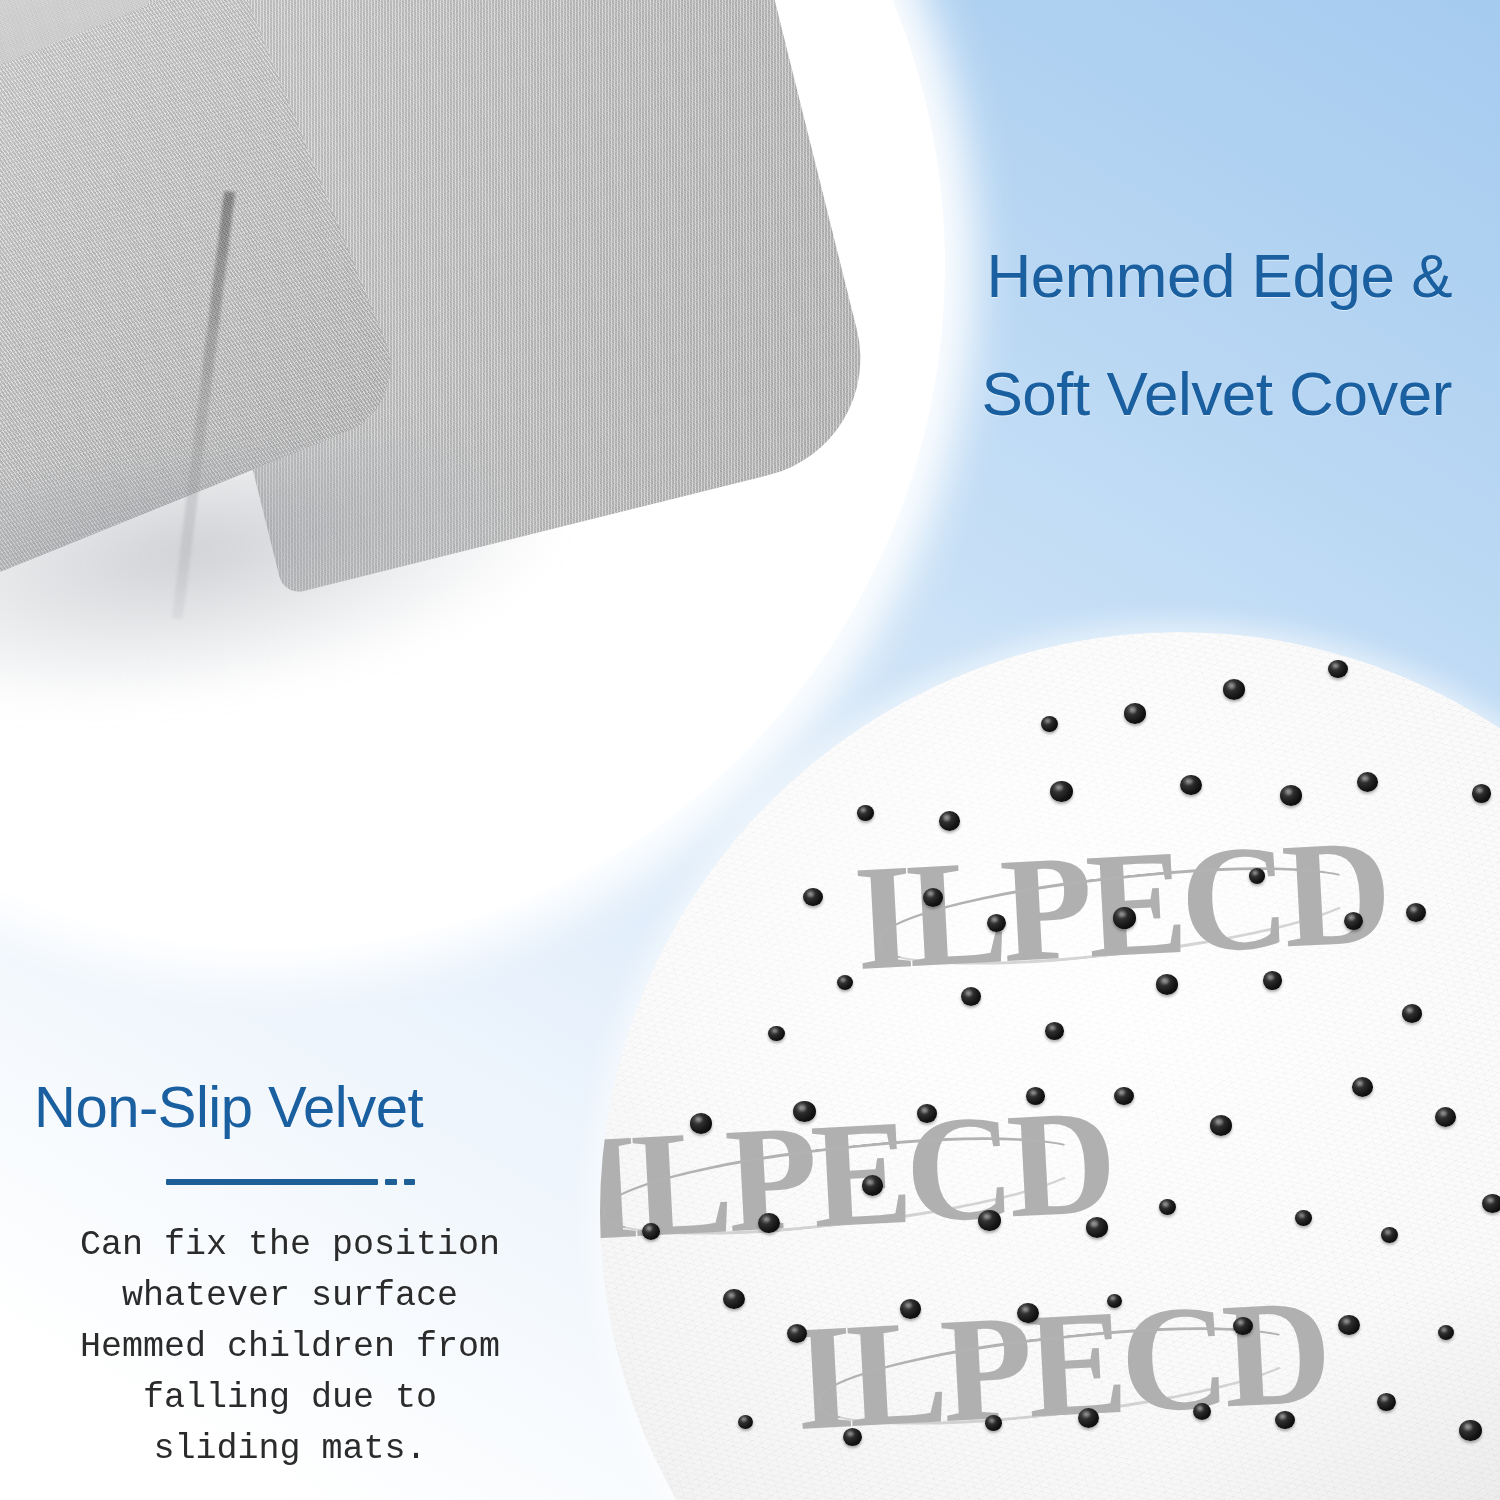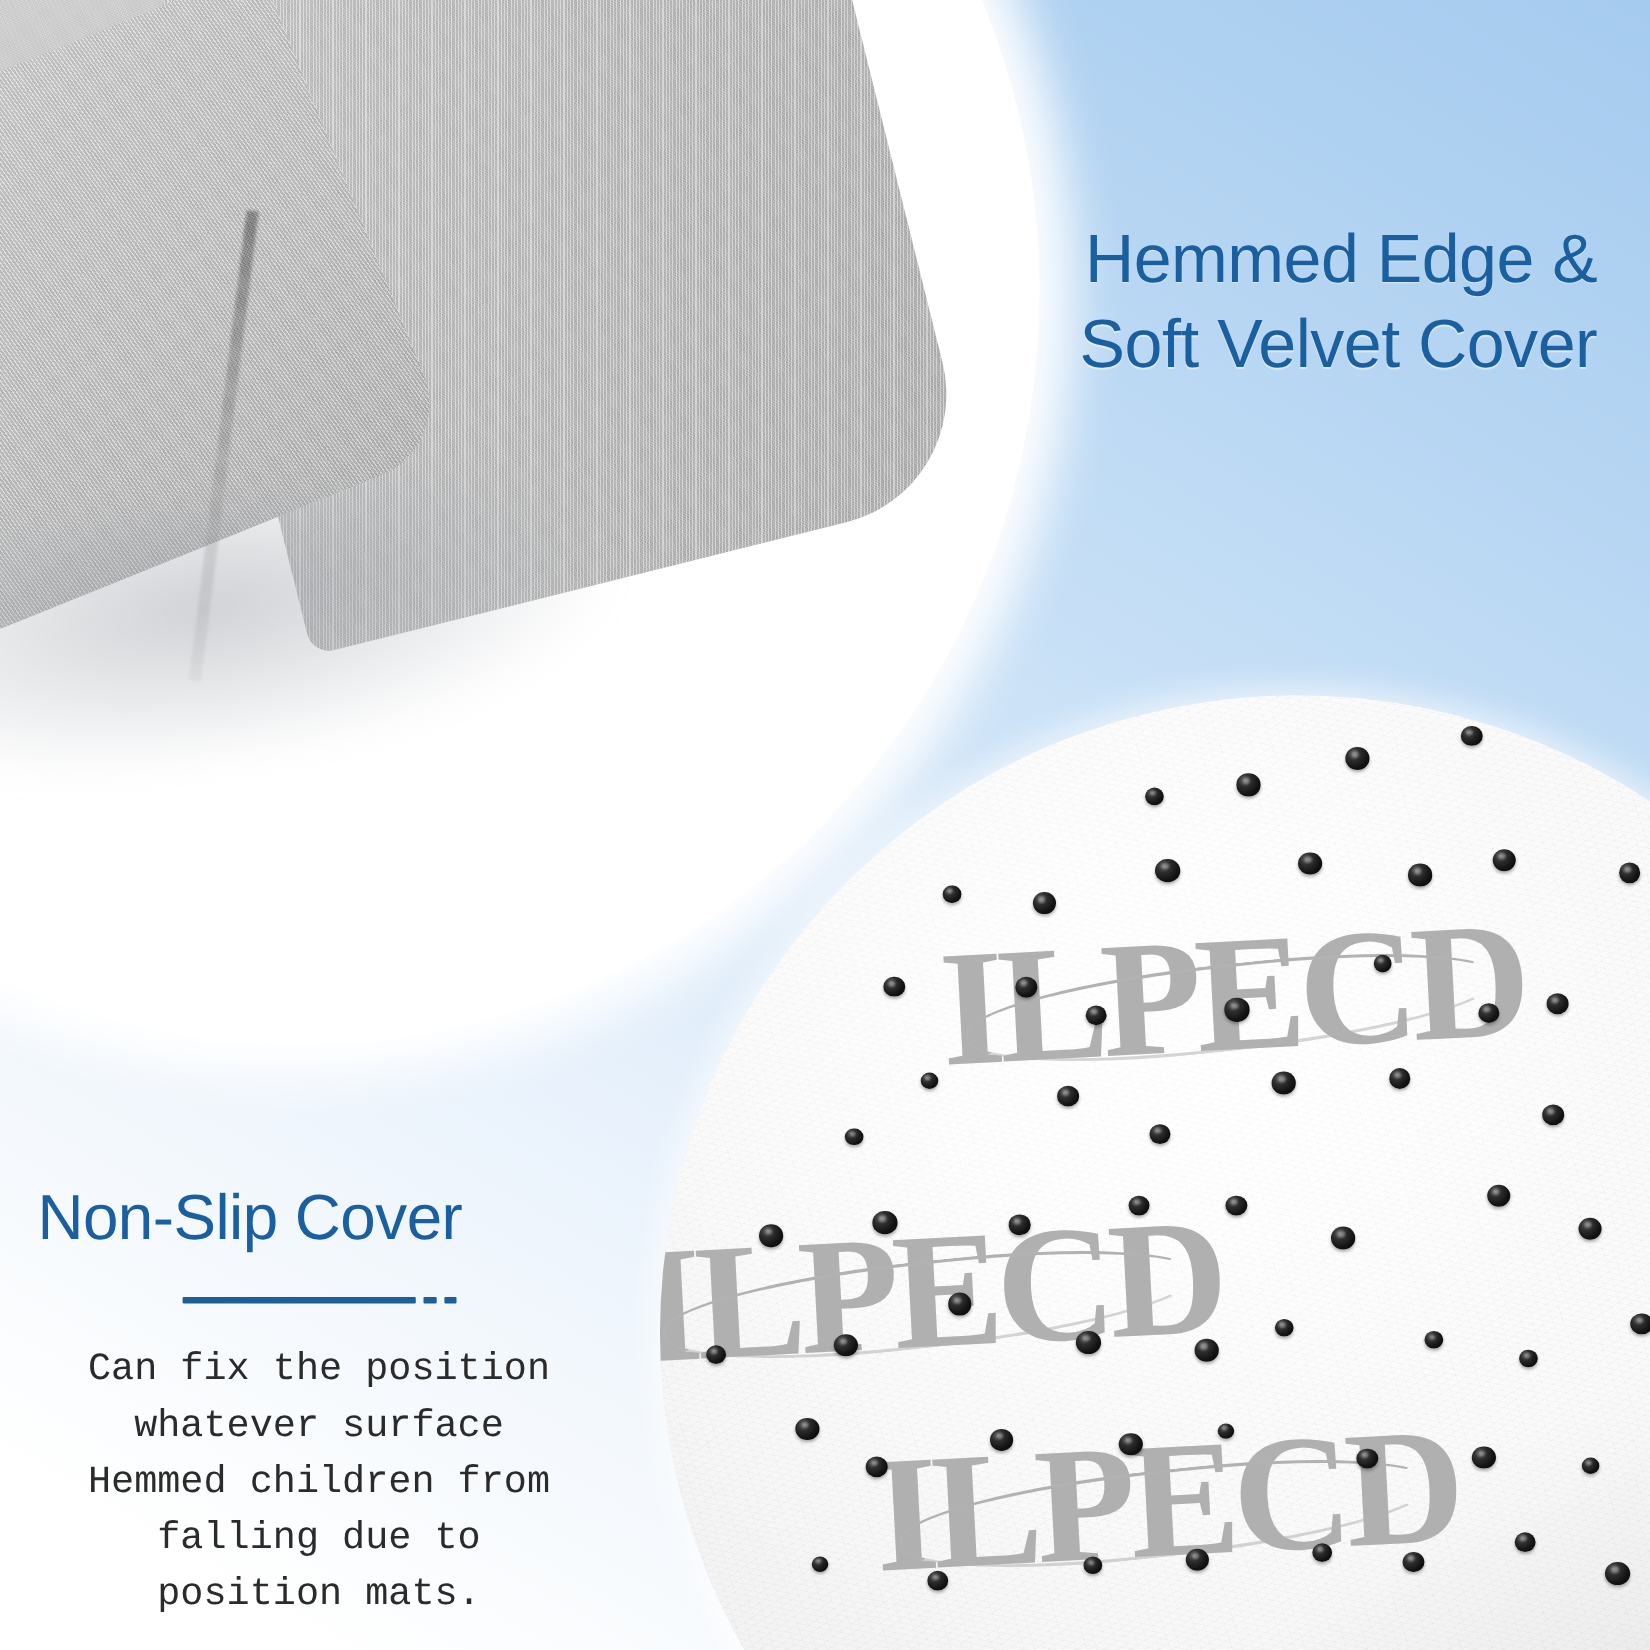--- a/index.html
+++ b/index.html
@@ -223,21 +223,21 @@
     right:48px; top:197px;
     width:740px;
     text-align:right;
     color:#1a5fa0;
     font-size:62px;
     line-height:1.26;
     font-weight:400;
     letter-spacing:-0.5px;
     text-shadow:0 1px 1px rgba(255,255,255,0.55);
   }
-  .headline .ln{ display:block; }
+  .headline .ln{ display:block;margin-top:40px; }
 
   .feature-block{
     position:absolute;
     left:12px; top:1075px;
     width:556px;
     text-align:center;
   }
   .feature-title{
     color:#1a5fa0;
     font-size:58px;
@@ -365,28 +365,28 @@
         <span class="dot" style="left: 859.449px; top: 787.985px; width: 22.7656px; height: 21.3996px;"></span>
       </div>
   </div>
 
   <div class="headline">
     <span class="ln">Hemmed Edge &amp;</span>
     <span class="ln">Soft Velvet Cover</span>
   </div>
 
   <div class="feature-block">
-    <div class="feature-title">Non-Slip Cover</div>
+    <div class="feature-title">Non-Slip Velvet</div>
 
     <div class="divider">
       <span class="bar"></span>
       <span class="dash"></span>
       <span class="dash small"></span>
     </div>
 
     <div class="feature-desc">
       <span class="ln">Can fix the position whatever surface</span>
       <span class="ln">Hemmed children from falling due to</span>
-      <span class="ln">position mats.</span>
+      <span class="ln">sliding mats.</span>
     </div>
   </div>
 
 </div>
 
 </body></html>

